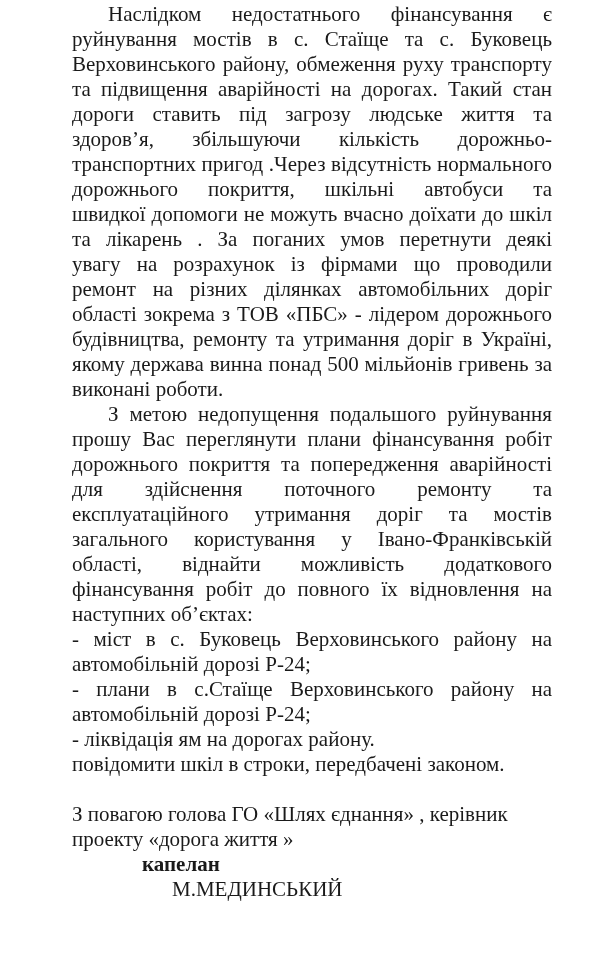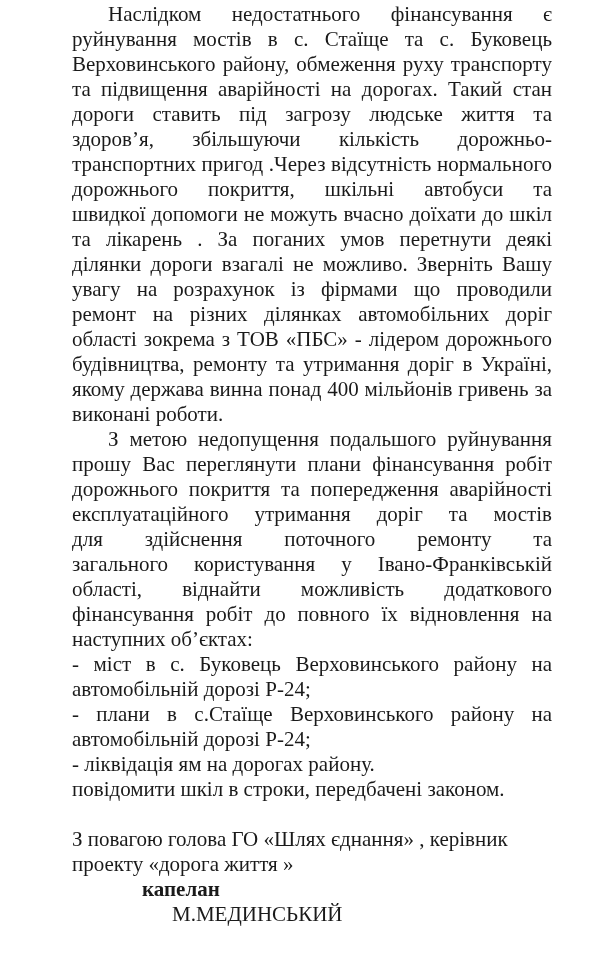--- a/index.html
+++ b/index.html
@@ -54,32 +54,31 @@
       <div class="line indent">Наслідком недостатнього фінансування є</div>
       <div class="line">руйнування мостів в с. Стаїще та с. Буковець</div>
       <div class="line">Верховинського району, обмеження руху транспорту</div>
       <div class="line">та підвищення аварійності на дорогах. Такий стан</div>
       <div class="line">дороги ставить під загрозу людське життя та</div>
       <div class="line">здоров’я, збільшуючи кількість дорожньо-</div>
       <div class="line">транспортних пригод .Через відсутність нормального</div>
       <div class="line">дорожнього покриття, шкільні автобуси та автомобілі</div>
       <div class="line">швидкої допомоги не можуть вчасно доїхати до шкіл</div>
       <div class="line">та лікарень . За поганих умов перетнути деякі</div>
-      <div class="line">ділянки дороги взагалі не можливо. Зверніть Вашу</div>
       <div class="line">увагу на розрахунок із фірмами що проводили</div>
       <div class="line">ремонт на різних ділянках автомобільних доріг</div>
       <div class="line">області зокрема з ТОВ «ПБС» - лідером дорожнього</div>
       <div class="line">будівництва, ремонту та утримання доріг в Україні,</div>
-      <div class="line">якому держава винна понад 400 мільйонів гривень за</div>
+      <div class="line">якому держава винна понад 500 мільйонів гривень за</div>
       <div class="line left">виконані роботи.</div>
       <div class="line indent">З метою недопущення подальшого руйнування</div>
       <div class="line">прошу Вас переглянути плани фінансування робіт</div>
       <div class="line">дорожнього покриття та попередження аварійності</div>
+      <div class="line">для здійснення поточного ремонту та</div>
       <div class="line">експлуатаційного утримання доріг та мостів</div>
-      <div class="line">для здійснення поточного ремонту та</div>
       <div class="line">загального користування у Івано-Франківській</div>
       <div class="line">області, віднайти можливість додаткового</div>
       <div class="line">фінансування робіт до повного їх відновлення на</div>
       <div class="line left">наступних об’єктах:</div>
       <div class="line">- міст в с. Буковець Верховинського району на</div>
       <div class="line left">автомобільній дорозі Р-24;</div>
       <div class="line">- плани в с.Стаїще Верховинського району на</div>
       <div class="line left">автомобільній дорозі Р-24;</div>
       <div class="line left">- ліквідація ям на дорогах району.</div>
       <div class="line left">повідомити шкіл в строки, передбачені законом.</div>

